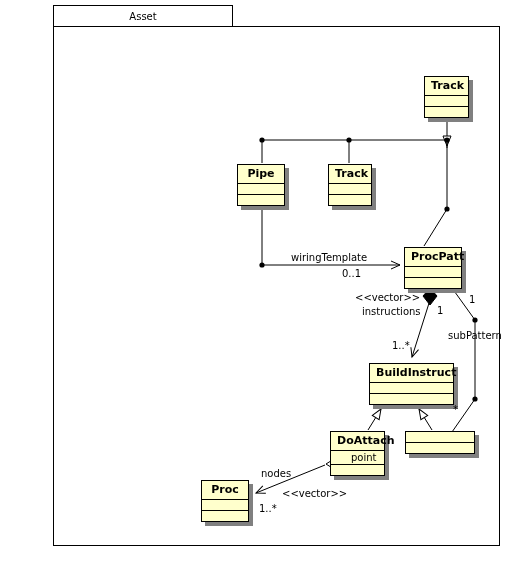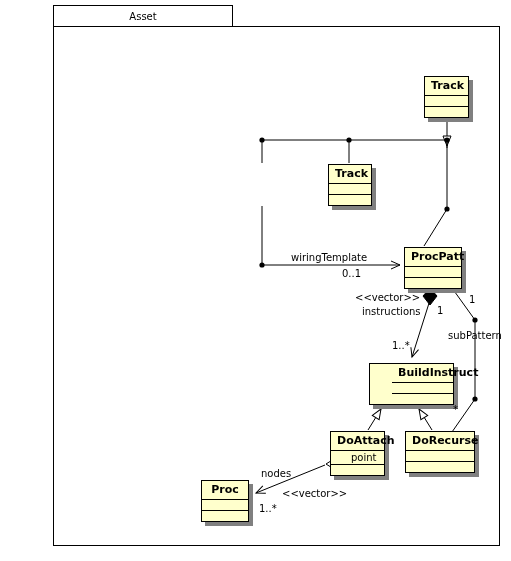--- a/index.html
+++ b/index.html
@@ -89,49 +89,53 @@
       <line x1="325" y1="465" x2="256" y2="493" marker-end="url(#openArrow)"></line>
     </g>
   </svg>
 
   <div class="node" style="left:424px;top:76px;width:45px;">
     <div class="title">Track</div>
     <div class="attrs empty"></div>
     <div class="ops attrs empty" style="border-bottom:none;"></div>
   </div>
 
+  <div class="node" style="left:237px;top:164px;width:48px;">
+    <div class="title">Pipe</div>
+    <div class="attrs empty"></div>
+    <div class="ops attrs empty" style="border-bottom:none;"></div>
+  </div>
 
   <div class="node" style="left:328px;top:164px;width:44px;">
     <div class="title">Track</div>
     <div class="attrs empty"></div>
     <div class="ops attrs empty" style="border-bottom:none;"></div>
   </div>
 
   <div class="node" style="left:404px;top:247px;width:58px;">
     <div class="title">ProcPatt</div>
     <div class="attrs empty"></div>
     <div class="ops attrs empty" style="border-bottom:none;"></div>
   </div>
 
-  <div class="node" style="left:369px;top:363px;width:85px;padding-left:22px;">
+  <div class="node" style="left:369px;top:363px;width:85px;">
     <div class="title">BuildInstruct</div>
     <div class="attrs empty"></div>
     <div class="ops attrs empty" style="border-bottom:none;"></div>
   </div>
 
   <div class="node" style="left:330px;top:431px;width:55px;">
     <div class="title">DoAttach</div>
     <div class="attrs">
       <span>point</span>
     </div>
     <div class="ops attrs empty" style="border-bottom:none;"></div>
   </div>
 
   <div class="node" style="left:405px;top:431px;width:70px;">
-    <div class="title">DoRecurse</div>
     <div class="attrs empty"></div>
     <div class="ops attrs empty" style="border-bottom:none;"></div>
   </div>
 
   <div class="node" style="left:201px;top:480px;width:48px;">
     <div class="title">Proc</div>
     <div class="attrs empty"></div>
     <div class="ops attrs empty" style="border-bottom:none;"></div>
   </div>
 

